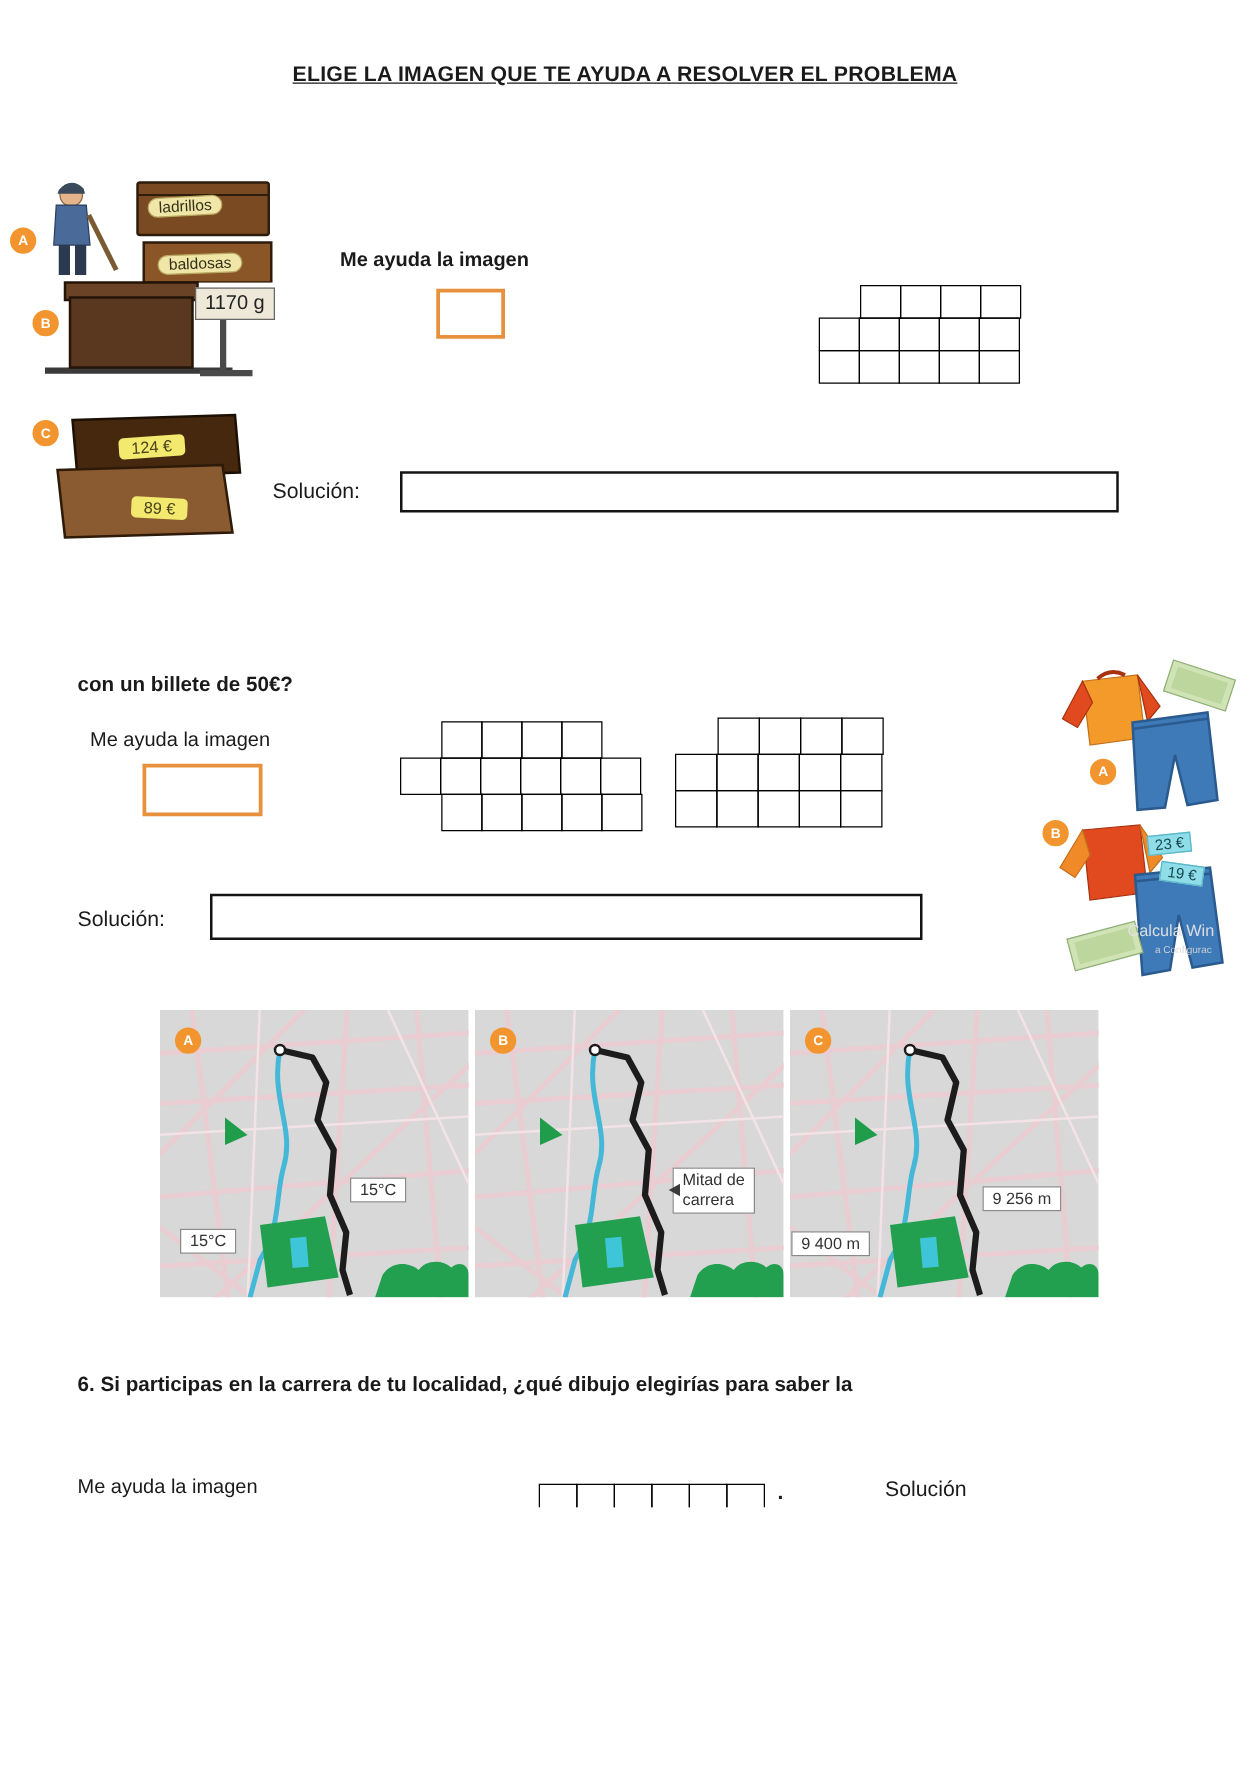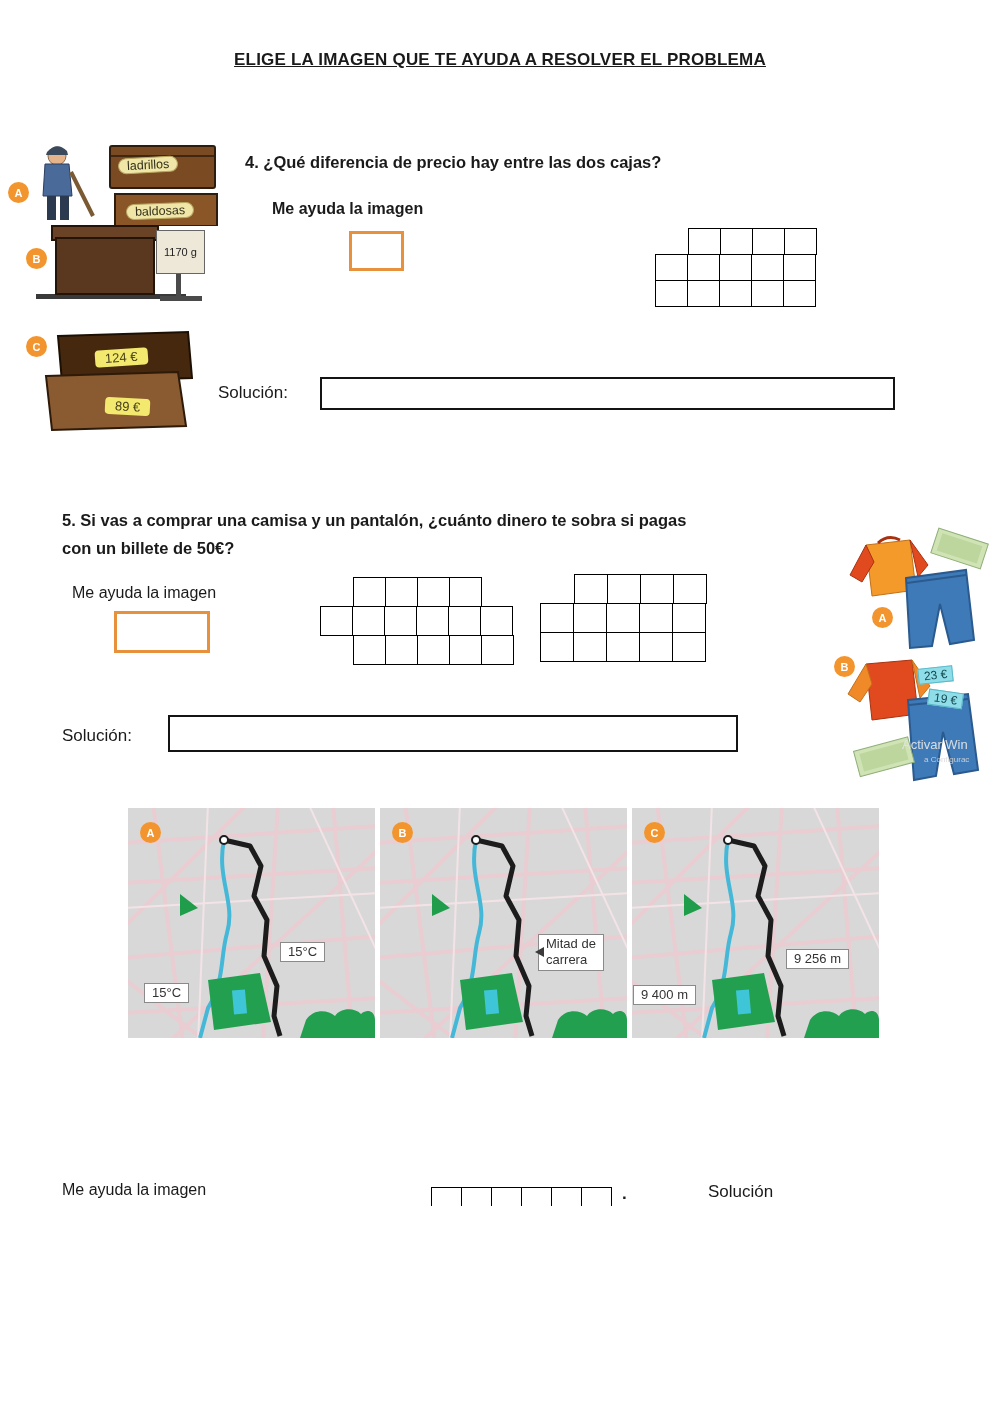--- a/index.html
+++ b/index.html
@@ -23,22 +23,22 @@
                 font-family:"Liberation Sans",sans-serif;}
   .grid{position:absolute;}
   .grid-row{display:flex;}
   .grid-cell{border:1px solid #000;box-sizing:border-box;}
   .sticker{position:absolute;font-size:12.5px;color:#33301a;background:#efe6a8;
            border:1px solid #b8a860;border-radius:9px;padding:0 8px;white-space:nowrap;}
   .pricetag{position:absolute;font-size:13px;color:#4a431a;background:#f2e96e;
             border-radius:4px;padding:1px 10px;white-space:nowrap;}
   .cyantag{position:absolute;font-size:12px;color:#14494f;background:#8fdde8;
            border:1px solid #5ab8c8;padding:0 5px;white-space:nowrap;}
-  .scale-display{position:absolute;font-size:11px;color:#222;background:#eee8d8;
-                 border:1px solid #666;padding:15px 7px;white-space:nowrap;}
+  .scale-display{position:absolute;font-size:16px;color:#222;background:#eee8d8;
+                 border:1px solid #666;padding:3px 7px;white-space:nowrap;}
   .map{position:absolute;width:247px;height:230px;overflow:hidden;}
   .map svg{display:block;}
   .map-tag{position:absolute;background:#fff;border:1px solid #8a8a8a;padding:1px 7px;
            font-size:13px;color:#333;white-space:nowrap;line-height:1.25;}
   .tag-arrow::before{content:"";position:absolute;left:-9px;top:50%;
            transform:translateY(-50%);border:5px solid transparent;
            border-right:9px solid #3a3a3a;}
   .watermark1{position:absolute;font-size:13px;color:rgba(225,225,225,.95);}
   .watermark2{position:absolute;font-size:8px;color:rgba(215,215,215,.9);}
   .brand{position:absolute;font-size:25px;font-weight:800;color:#1b3a5e;
@@ -118,21 +118,20 @@
   </svg>
   <div class="scale-display" style="left:156px;top:230px;">1170 g</div>
 
   <svg class="abs" style="left:28px;top:326px;" width="200" height="108" viewBox="0 0 200 108">
     <path d="M30,10 L160,6 L164,52 L34,56 Z" fill="#46280f" stroke="#1c1004" stroke-width="2"></path>
     <path d="M18,50 L150,46 L158,100 L24,104 Z" fill="#8a5a30" stroke="#2e1a08" stroke-width="2"></path>
   </svg>
   <div class="pricetag" style="left:95px;top:349px;transform:rotate(-4deg);">124 €</div>
   <div class="pricetag" style="left:105px;top:398px;transform:rotate(3deg);">89 €</div>
 
-  <div class="qtext" style="left:245px;top:153px;">4. ¿Qué diferencia de precio hay entre las dos cajas?</div>
   <div class="helper bold" style="left:272px;top:200px;">Me ayuda la imagen</div>
   <input class="answer-orange" style="left: 349px; top: 231px; width: 55px; height: 40px;" type="text" value="">
   <div class="grid" style="left:655px;top:228px;">
       <div class="grid-row" style="margin-left: 33px;">
         <div class="grid-cell" style="width: 33px; height: 27px;"></div>
         <div class="grid-cell" style="width: 33px; height: 27px; margin-left: -1px;"></div>
         <div class="grid-cell" style="width: 33px; height: 27px; margin-left: -1px;"></div>
         <div class="grid-cell" style="width: 33px; height: 27px; margin-left: -1px;"></div>
       </div>
       <div class="grid-row" style="margin-left: 0px; margin-top: -1px;">
@@ -146,21 +145,20 @@
         <div class="grid-cell" style="width: 33px; height: 27px;"></div>
         <div class="grid-cell" style="width: 33px; height: 27px; margin-left: -1px;"></div>
         <div class="grid-cell" style="width: 33px; height: 27px; margin-left: -1px;"></div>
         <div class="grid-cell" style="width: 33px; height: 27px; margin-left: -1px;"></div>
         <div class="grid-cell" style="width: 33px; height: 27px; margin-left: -1px;"></div>
       </div>
     </div>
   <div class="sol-label" style="left:218px;top:383px;">Solución:</div>
   <input class="answer-black" style="left: 320px; top: 377px; width: 575px; height: 33px;" type="text" value="">
 
-  <div class="qtext" style="left:62px;top:511px;">5. Si vas a comprar una camisa y un pantalón, ¿cuánto dinero te sobra si pagas</div>
   <div class="qtext" style="left:62px;top:539px;">con un billete de 50€?</div>
   <div class="helper" style="left:72px;top:584px;">Me ayuda la imagen</div>
   <input class="answer-orange" style="left: 114px; top: 611px; width: 96px; height: 42px;" type="text" value="">
   <div class="grid" style="left:320px;top:577px;">
       <div class="grid-row" style="margin-left: 33px;">
         <div class="grid-cell" style="width: 33px; height: 30px;"></div>
         <div class="grid-cell" style="width: 33px; height: 30px; margin-left: -1px;"></div>
         <div class="grid-cell" style="width: 33px; height: 30px; margin-left: -1px;"></div>
         <div class="grid-cell" style="width: 33px; height: 30px; margin-left: -1px;"></div>
       </div>
@@ -226,21 +224,21 @@
     <path d="M70,48 L130,42 L140,118 L116,122 L105,80 L98,124 L76,128 Z" fill="#3f7ab8" stroke="#2a5a8e" stroke-width="2"></path>
     <line x1="71" y1="53" x2="130" y2="47" stroke="#2a5a8e" stroke-width="2"></line>
     <g transform="rotate(-15 45 105)">
       <rect x="18" y="92" width="56" height="26" fill="#cfe3b4" stroke="#8fae78"></rect>
       <rect x="23" y="96" width="46" height="18" fill="#bcd69e"></rect>
     </g>
   </svg>
   <div class="badge" style="left:834px;top:656px;">B</div>
   <div class="cyantag" style="left:918px;top:667px;transform:rotate(-6deg);">23 €</div>
   <div class="cyantag" style="left:928px;top:691px;transform:rotate(8deg);">19 €</div>
-  <div class="watermark1" style="left:902px;top:737px;">Activar Win</div>
+  <div class="watermark1" style="left:902px;top:737px;">Calcula Win</div>
   <div class="watermark2" style="left:924px;top:755px;">a Configurac</div>
 
   <div class="map" style="left:128px;top:808px;">
     <svg width="247" height="230" viewBox="0 0 247 230">
         <use href="#citymap"></use>
       </svg>
     <div class="badge" style="left:12px;top:14px;">A</div>
     <div class="map-tag" style="left:152px;top:134px;">15°C</div>
     <div class="map-tag" style="left:16px;top:175px;">15°C</div>
   </div>
@@ -256,20 +254,21 @@
   </div>
   <div class="map" style="left:632px;top:808px;">
     <svg width="247" height="230" viewBox="0 0 247 230">
         <use href="#citymap"></use>
       </svg>
     <div class="badge" style="left:12px;top:14px;">C</div>
     <div class="map-tag" style="left:154px;top:141px;">9 256 m</div>
     <div class="map-tag" style="left:1px;top:177px;">9 400 m</div>
   </div>
 
+  <div class="qtext" style="left:62px;top:1099px;">6. Si participas en la carrera de tu localidad, ¿qué dibujo elegirías para saber la</div>
   <div class="helper" style="left:62px;top:1181px;">Me ayuda la imagen</div>
   <input class="answer-orange" style="left: 117px; top: 1215px; width: 86px; height: 40px;" type="text" value="">
   <div class="grid" style="left:400px;top:1187px;">
       <div class="grid-row" style="margin-left: 31px;">
         <div class="grid-cell" style="width: 31px; height: 30px;"></div>
         <div class="grid-cell" style="width: 31px; height: 30px; margin-left: -1px;"></div>
         <div class="grid-cell" style="width: 31px; height: 30px; margin-left: -1px;"></div>
         <div class="grid-cell" style="width: 31px; height: 30px; margin-left: -1px;"></div>
         <div class="grid-cell" style="width: 31px; height: 30px; margin-left: -1px;"></div>
         <div class="grid-cell" style="width: 31px; height: 30px; margin-left: -1px;"></div>

